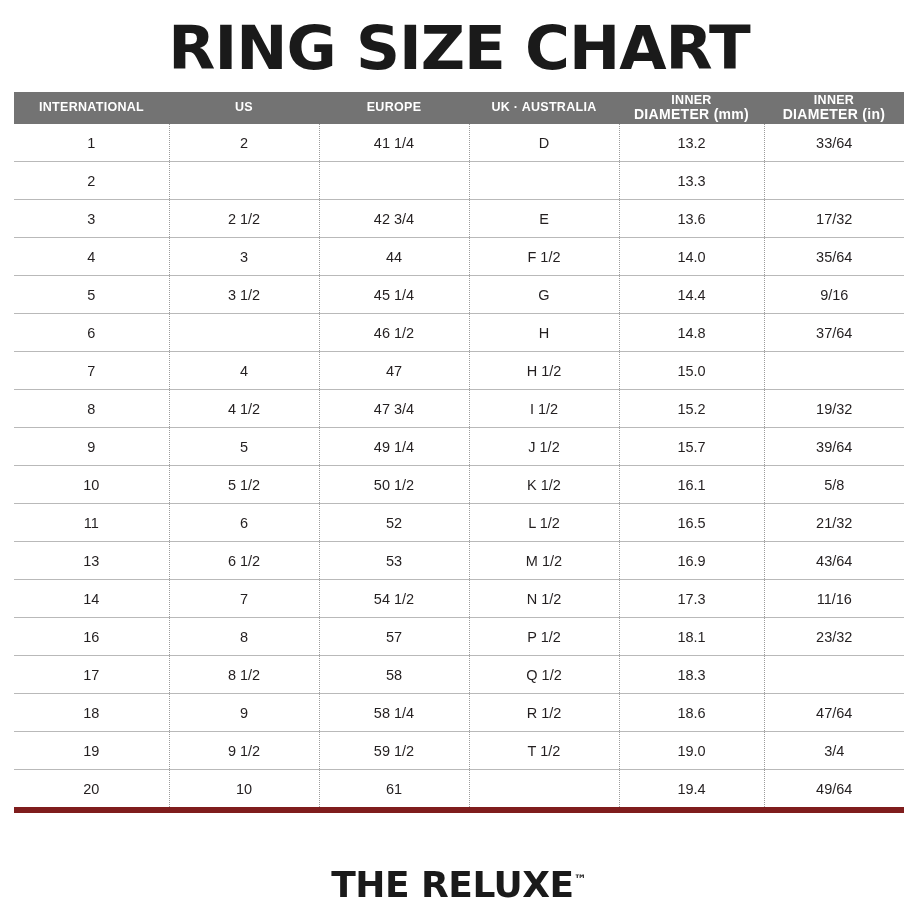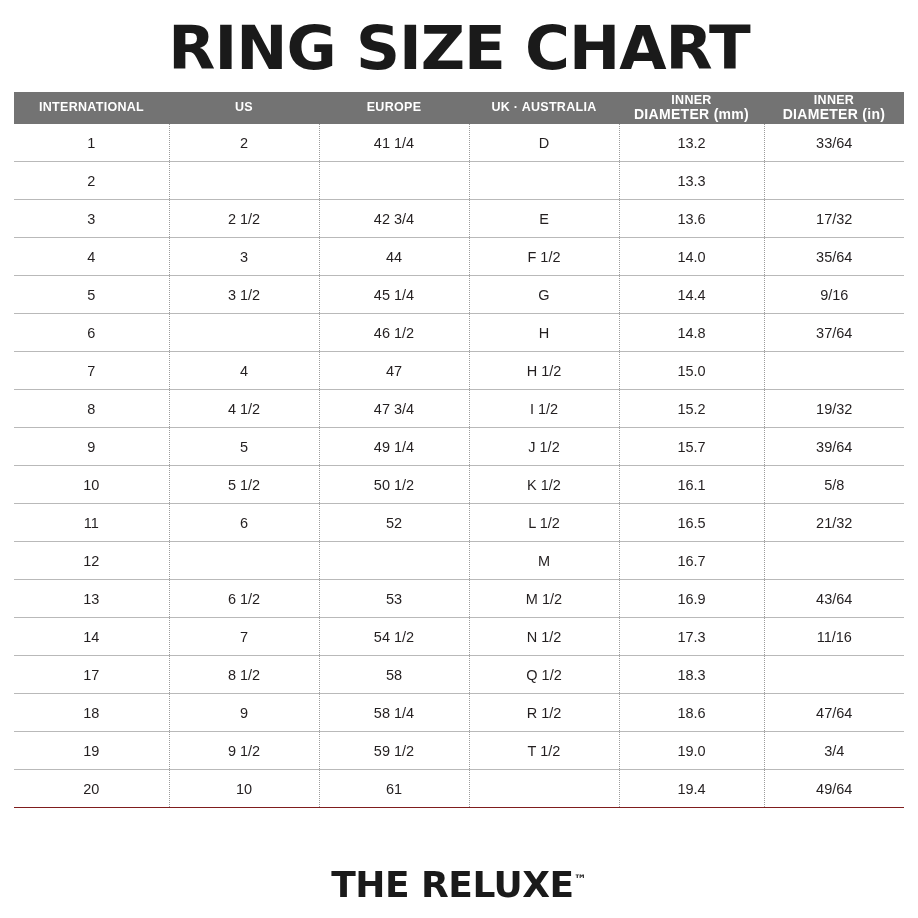--- a/index.html
+++ b/index.html
@@ -70,21 +70,21 @@
     vertical-align: middle;
     color: #231f20;
     border-bottom: 1px solid #b9b9b9;
     border-right: 1px dotted #9b9b9b;
     padding: 0 2px;
   }
   table.chart tr td:last-child {
     border-right: none;
   }
   table.chart tr:last-child td {
-    border-bottom: 1px solid #7f1d1d;
+    border-bottom: 6px solid #7f1d1d;
   }
   
   col.c0 { width: 155px; }
   col.c1 { width: 150px; }
   col.c2 { width: 150px; }
   col.c3 { width: 150px; }
   col.c4 { width: 145px; }
   col.c5 { width: 140px; }
 
   
@@ -233,44 +233,44 @@
           </tr>
           <tr>
             <td>11</td>
             <td>6</td>
             <td>52</td>
             <td>L 1/2</td>
             <td>16.5</td>
             <td>21/32</td>
           </tr>
           <tr>
-            <td>12</td>
-            <td></td>
-            <td></td>
-            <td>M</td>
-            <td>16.7</td>
-            <td></td>
-          </tr>
-          <tr>
             <td>13</td>
             <td>6 1/2</td>
             <td>53</td>
             <td>M 1/2</td>
             <td>16.9</td>
             <td>43/64</td>
           </tr>
           <tr>
             <td>14</td>
             <td>7</td>
             <td>54 1/2</td>
             <td>N 1/2</td>
             <td>17.3</td>
             <td>11/16</td>
           </tr>
           <tr>
+            <td>16</td>
+            <td>8</td>
+            <td>57</td>
+            <td>P 1/2</td>
+            <td>18.1</td>
+            <td>23/32</td>
+          </tr>
+          <tr>
             <td>17</td>
             <td>8 1/2</td>
             <td>58</td>
             <td>Q 1/2</td>
             <td>18.3</td>
             <td></td>
           </tr>
           <tr>
             <td>18</td>
             <td>9</td>

